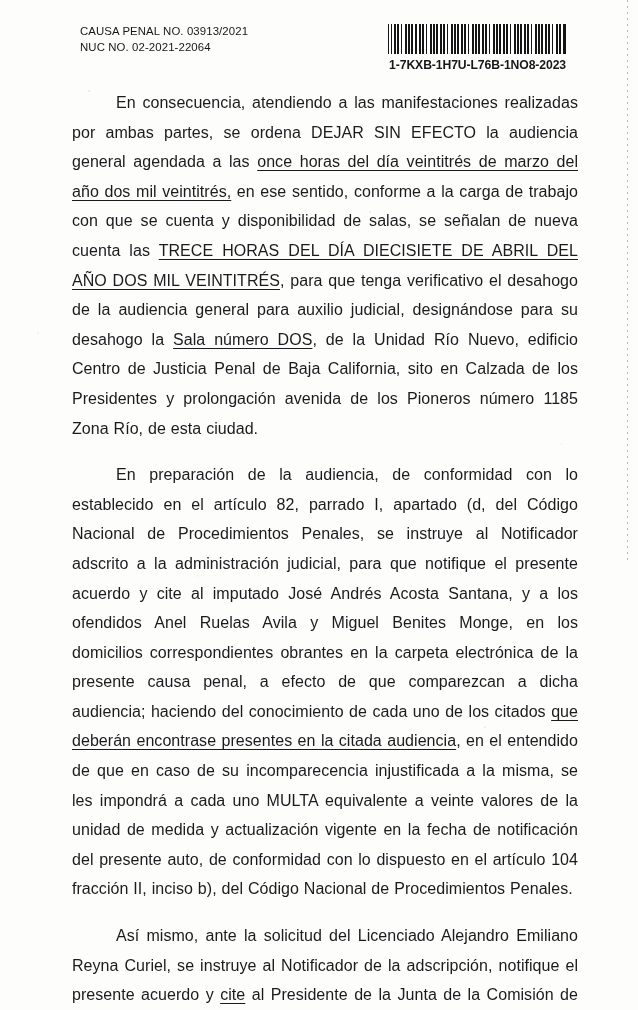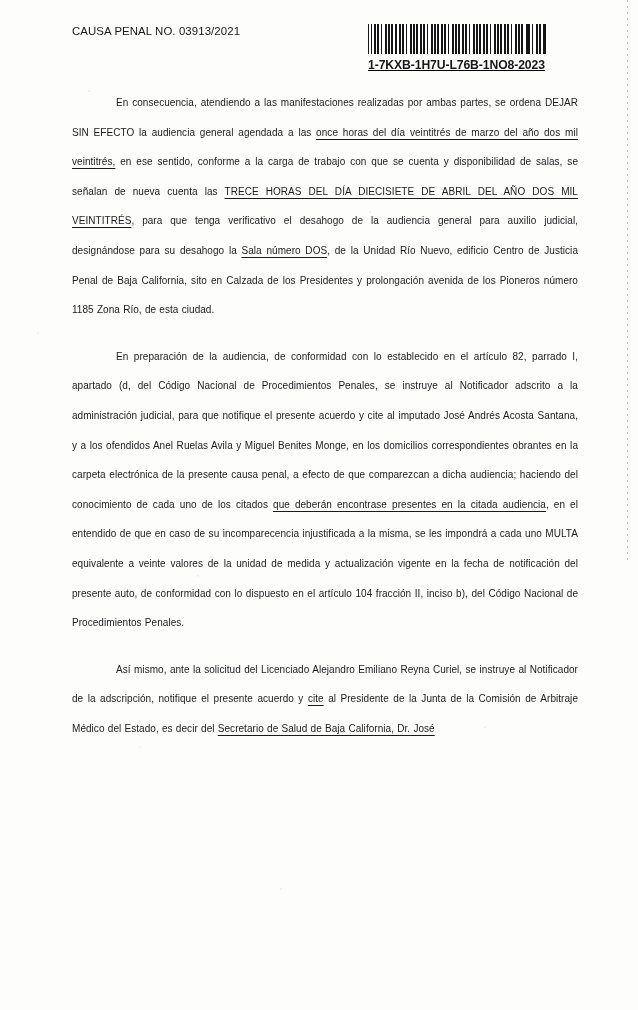--- a/index.html
+++ b/index.html
@@ -48,39 +48,38 @@
       rgba(90,90,100,.42) 0 2px,
       rgba(255,255,255,0) 2px 6px
     );
     pointer-events: none;
   }
 
   
   .header {
     position: absolute;
     top: 24px;
-    left: 72px;
+    left: 80px;
     right: 60px;
     display: flex;
     justify-content: space-between;
     align-items: flex-start;
   }
   .case-ids {
     font-size: 11.4px;
     line-height: 15.5px;
     color: #17171a;
     letter-spacing: .1px;
     white-space: nowrap;
   }
   .case-ids div { white-space: nowrap; }
 
   .barcode-block {
-    margin-right: 32px;
-    text-align: left;
-    text-decoration: underline;
+    margin-right: 12px;
+    text-align: right;
   }
   .barcode-bars {
     width: 178px;
     height: 30px;
     background-image:
       linear-gradient(to right,
         #1a1a1a 0 1.5px, #fff 1.5px 3px, #1a1a1a 3px 4px, #fff 4px 6.5px,
         #1a1a1a 6.5px 8.5px, #fff 8.5px 9.5px, #1a1a1a 9.5px 11px, #fff 11px 13.5px,
         #1a1a1a 13.5px 14.5px, #fff 14.5px 17px, #1a1a1a 17px 19px, #fff 19px 20px,
         #1a1a1a 20px 22.5px, #fff 22.5px 23.5px, #1a1a1a 23.5px 25px, #fff 25px 27.5px,
@@ -121,21 +120,21 @@
   .doc-body {
     position: absolute;
     top: 88px;
     left: 72px;
     width: 506px;
   }
   p.para {
     margin: 0;
     text-align: justify;
     text-align-last: left;
-    font-size: 10px;
+    font-size: 16px;
     line-height: 29.6px;
     color: #1b1b1e;
     letter-spacing: .05px;
     word-spacing: .4px;
   }
   p.para.indent { text-indent: 44px; }
   p.para + p.para { margin-top: 17px; }
   p.para.gap-lg { margin-top: 59px; }
 
   .u {
@@ -149,20 +148,21 @@
 
 <div id="page">
 
   <div class="scan-noise"></div>
   <div class="edge-line"></div>
 
   <div class="header">
 
     <div class="case-ids">
       <div>CAUSA PENAL NO. 03913/2021</div>
+      <div>NUC NO. 02-2021-22064</div>
     </div>
 
     <div class="barcode-block">
       <div class="barcode-bars"></div>
       <div class="barcode-text">1-7KXB-1H7U-L76B-1NO8-2023</div>
     </div>
 
   </div>
 
   <div class="doc-body">

